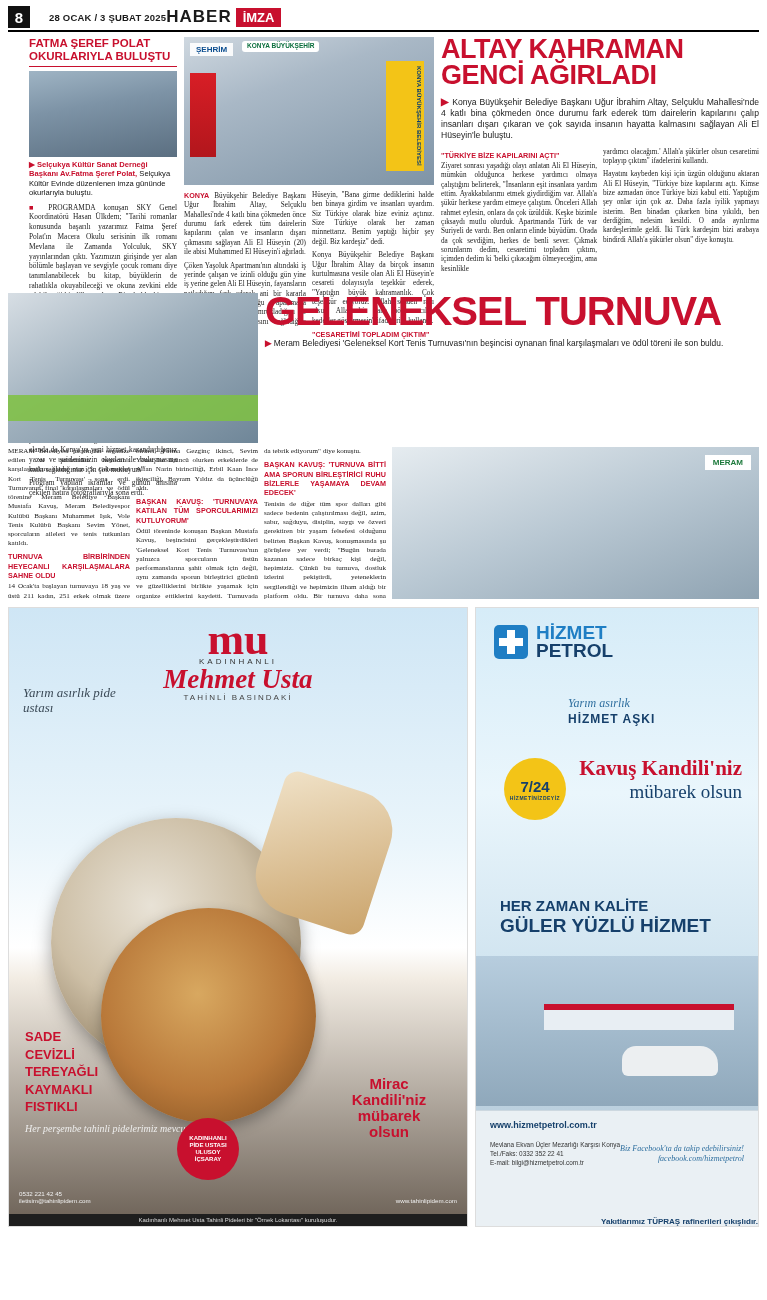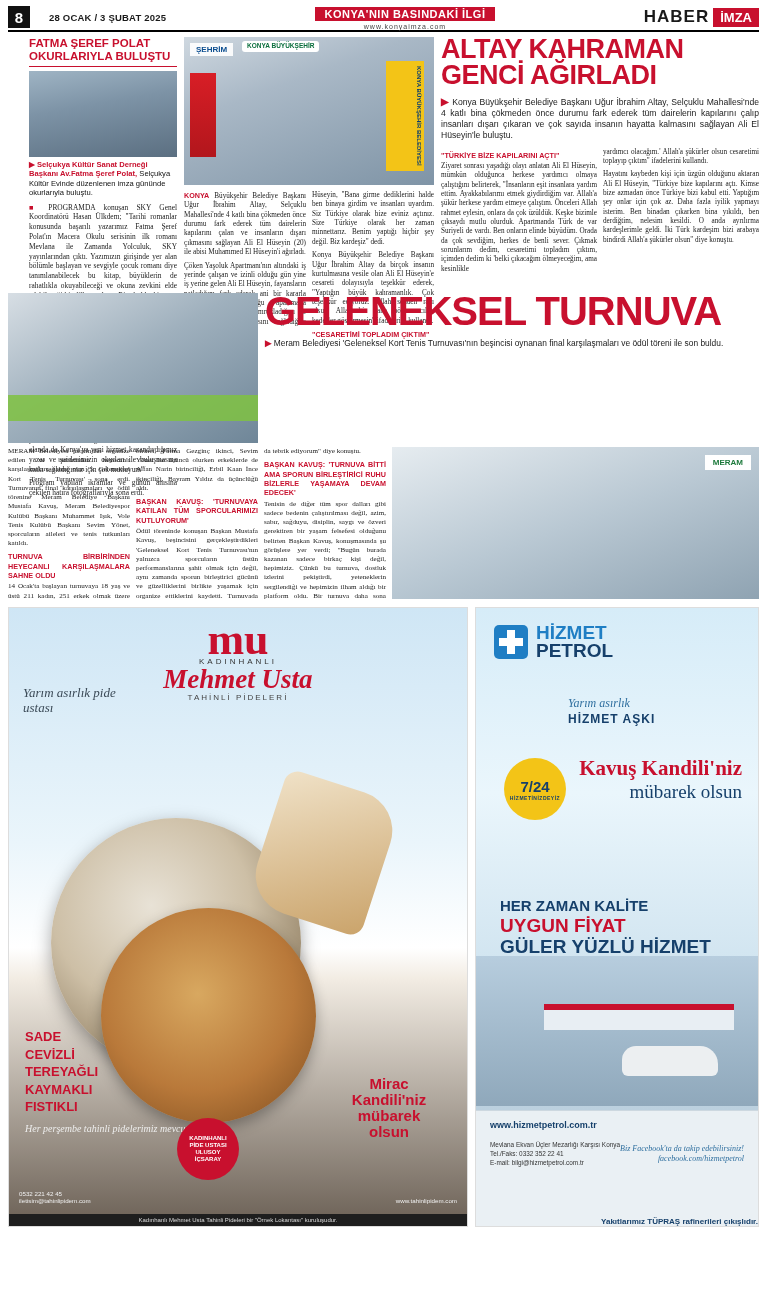--- a/index.html
+++ b/index.html
@@ -128,24 +128,20 @@
   .hp-tupras { position:absolute; left:0; bottom:0; width:100%; text-align:right; font-family:"Liberation Sans",sans-serif; font-size:8px; color:#16406b; font-weight:bold; }
 </style>
 </head>
 <body>
 
 <div class="page">
 
   <div class="masthead">
     <div class="page-num">8</div>
     <div class="masthead-date">28 OCAK / 3 ŞUBAT 2025</div>
-    <div class="masthead-logo">
-      <div class="logo-box">KONYA'NIN BASINDAKİ İLGİ</div>
-      <div class="logo-sub">www.konyaimza.com</div>
-    </div>
     <div class="masthead-right">
       <div class="haber-label">HABER</div>
       <div class="imza-badge">İMZA</div>
     </div>
   </div>
 
   <div class="top-area">
 
     <div class="col-left">
       <div class="lead-title">FATMA ŞEREF POLAT OKURLARIYLA BULUŞTU</div>
@@ -242,21 +238,21 @@
     </div>
   </div>
 
   <div class="ads">
 
     <div class="ad ad-left">
       <div class="mu-badge">
         <div class="mu-mark">mu</div>
         <div class="mu-kad">KADINHANLI</div>
         <div class="mu-name">Mehmet Usta</div>
-        <div class="mu-sub">TAHİNLİ PİDELERİ</div>
+        <div class="mu-sub">TAHİNLİ BASINDAKİ</div>
       </div>
       <div class="ad-left-slogan">Yarım asırlık pide ustası</div>
       <div class="pide-plate"></div>
       <div class="pide-slice"></div>
       <div class="pide-plate2"></div>
       <div class="flavors">
         <div>SADE</div>
         <div>CEVİZLİ</div>
         <div>TEREYAĞLI</div>
         <div>KAYMAKLI</div>
@@ -293,21 +289,20 @@
       <div class="hp-724">
         <span>7/24</span>
         <small>HİZMETİNİZDEYİZ</small>
       </div>
       <div class="hp-mirac">
         <div class="l1">Kavuş Kandili'niz</div>
         <div class="l2">mübarek olsun</div>
       </div>
       <div class="hp-quality">
         <div class="q1">HER ZAMAN KALİTE</div>
-        <div class="q2">UYGUN FİYAT</div>
         <div class="q3">GÜLER YÜZLÜ HİZMET</div>
       </div>
       <div class="station"></div>
       <div class="canopy"></div>
       <div class="car"></div>
       <div class="hp-footer"></div>
       <div class="hp-url">www.hizmetpetrol.com.tr</div>
       <div class="hp-addr">
         <div>Mevlana Ekvan Üçler Mezarlığı Karşısı Konya</div>
         <div>Tel./Faks: 0332 352 22 41</div>

